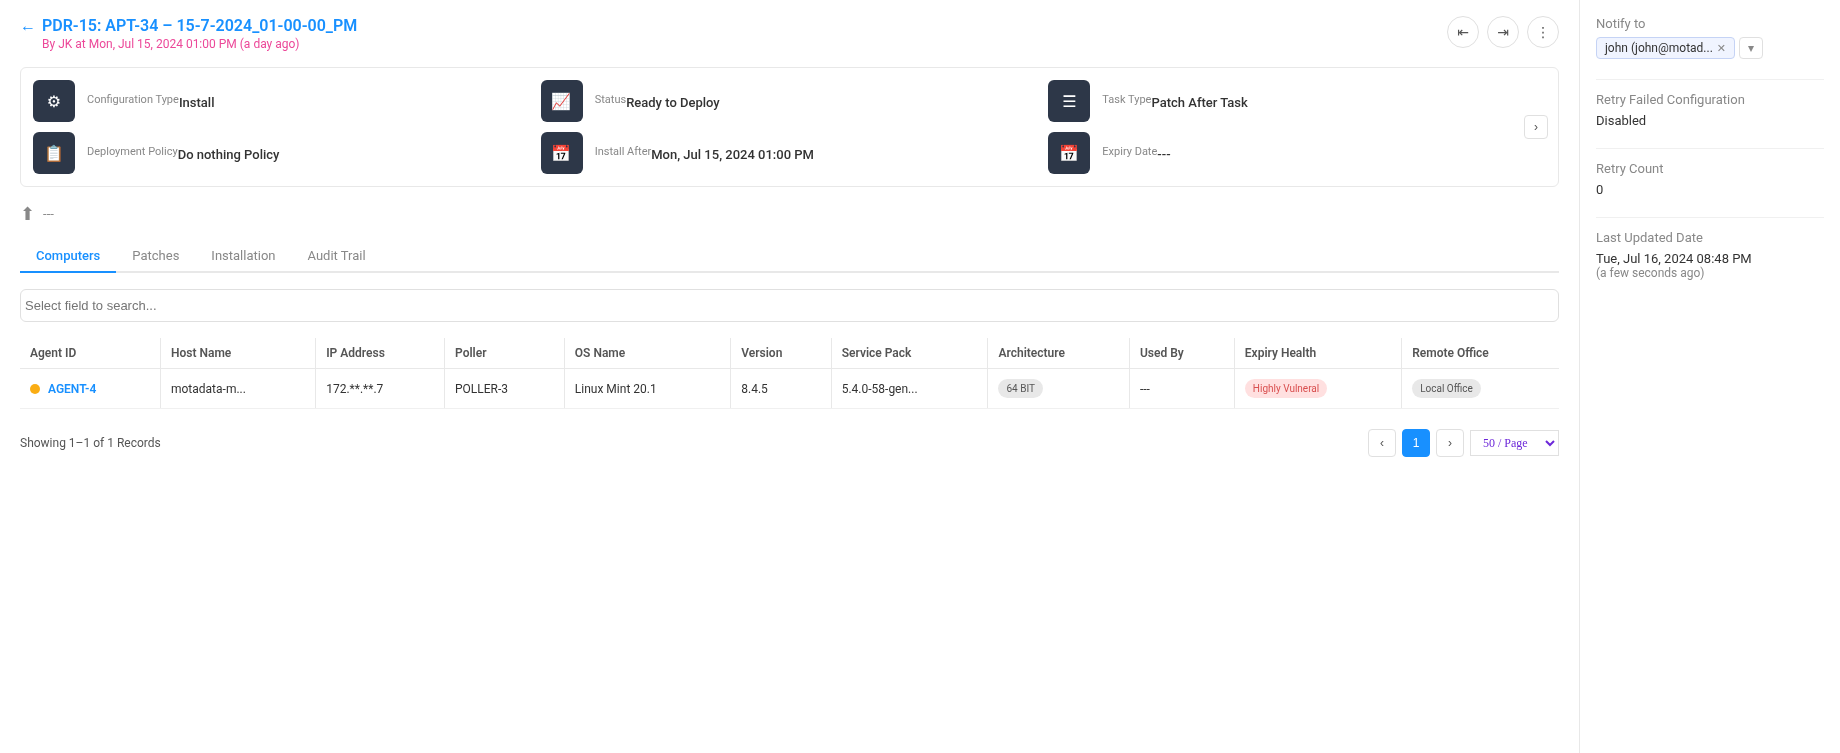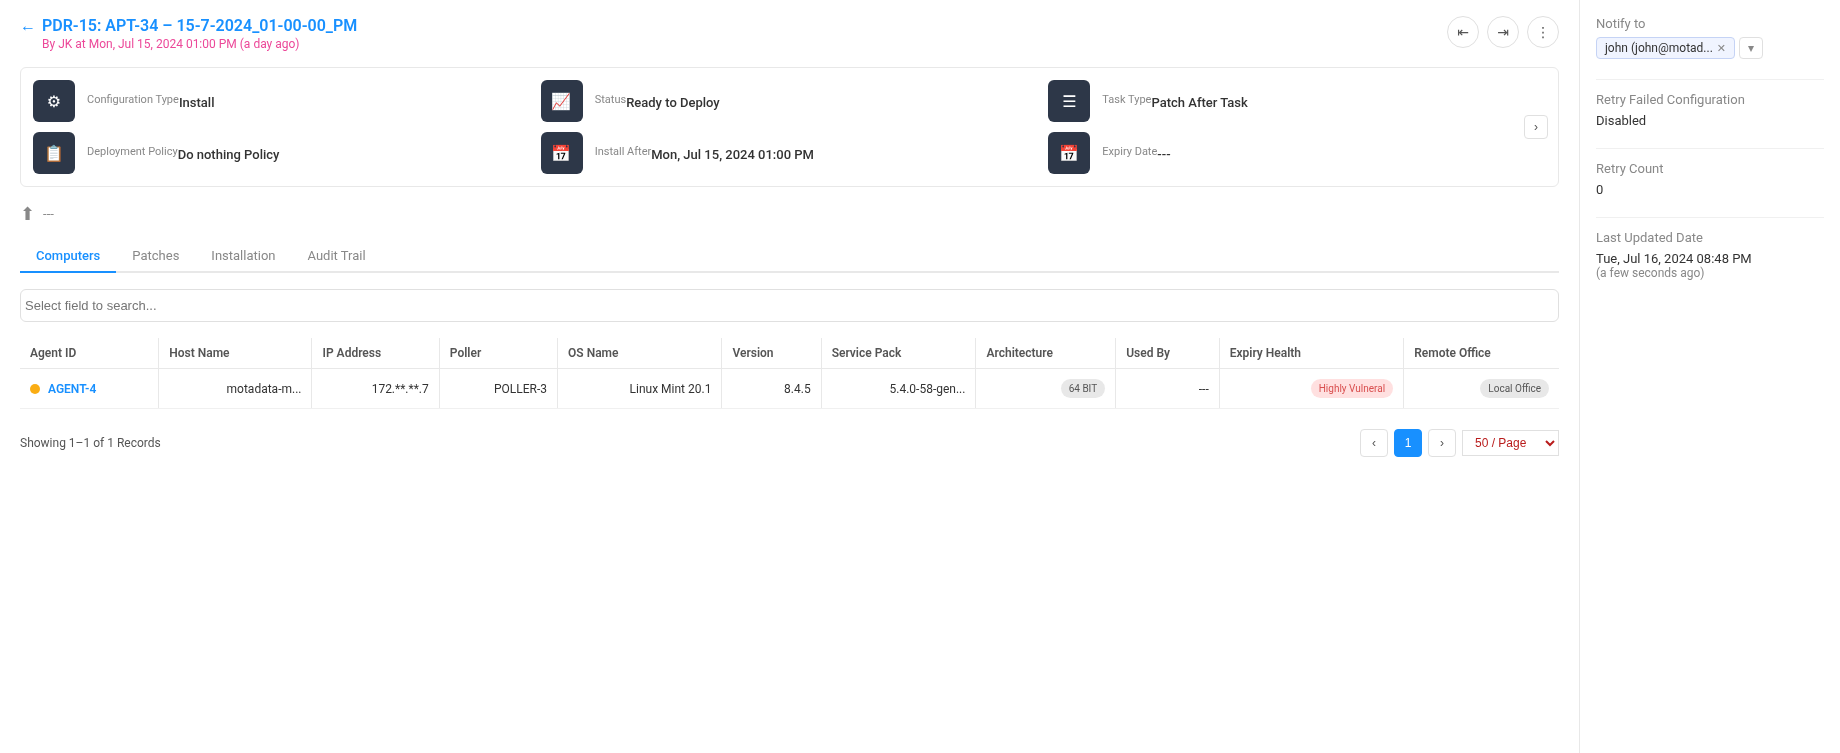--- a/index.html
+++ b/index.html
@@ -38,37 +38,37 @@
     .tab.active { color: #1890ff; border-bottom-color: #1890ff; font-weight: 500; }
 
     
     .search-bar { border: 1px solid #e0e0e0; border-radius: 6px; padding: 8px 4px; width: 100%; font-size: 13px; color: #bbb; margin-bottom: 16px; outline: none; background: #fff; }
 
     
     .table-wrapper { overflow-x: auto; }
     table { width: 100%; border-collapse: collapse; }
     thead tr { border-bottom: 1px solid #e8e8e8; }
     th { text-align: left; padding: 8px 10px; font-size: 12px; color: #555; font-weight: 600; white-space: nowrap; }
-    td { padding: 10px 10px; font-size: 12px; color: #333; border-bottom: 1px solid #f0f0f0; white-space: nowrap; text-align: right; }
+    td { padding: 10px 10px; font-size: 12px; color: #333; border-bottom: 1px solid #f0f0f0; white-space: nowrap; }
     .col-divider { border-right: 1px solid #e8e8e8; }
     .agent-id-cell { display: flex; align-items: center; gap: 8px; }
     .status-dot { width: 10px; height: 10px; border-radius: 50%; background: #faad14; flex-shrink: 0; }
     .agent-id-text { color: #1890ff; font-weight: 600; }
     .badge { display: inline-block; padding: 4px 8px; border-radius: 12px; font-size: 10px; font-weight: 400; }
     .badge-arch { background: #e8e8e8; color: #555; }
-    .badge-health { background: #ffe0e0; color: #d94f4f; margin-left: 12px; }
+    .badge-health { background: #ffe0e0; color: #d94f4f; }
     .badge-office { background: #e8e8e8; color: #555; }
 
     
     .pagination-bar { display: flex; align-items: center; justify-content: space-between; margin-top: 20px; }
     .pagination-info { font-size: 12px; color: #555; }
     .pagination-controls { display: flex; align-items: center; gap: 6px; }
     .page-btn { width: 28px; height: 28px; border: 1px solid #e0e0e0; background: #fff; border-radius: 4px; display: flex; align-items: center; justify-content: center; cursor: pointer; font-size: 12px; color: #555; }
     .page-btn.active { background: #1890ff; color: #fff; border-color: #1890ff; }
-    .page-size-select { border: 1px solid #e0e0e0; border-radius: 0; padding: 4px 8px; font-size: 12px; color: #b91c1c; background: #fff; cursor: pointer; }
+    .page-size-select { border: 1px solid #e0e0e0; border-radius: 0; padding: 4px 8px; font-size: 12px; color: #6d28d9; background: #fff; cursor: pointer; font-family: Liberation Serif, serif; }
 
     
     .sidebar-section { margin-bottom: 20px; }
     .sidebar-label { font-size: 13px; color: #888; margin-bottom: 6px; }
     .sidebar-value { font-size: 13px; color: #333; }
     .notify-tag { display: inline-flex; align-items: center; gap: 4px; background: #f0f4ff; border: 1px solid #c5d3f5; border-radius: 4px; padding: 3px 8px; font-size: 12px; color: #333; }
     .notify-tag .close-x { cursor: pointer; color: #888; font-size: 11px; }
     .notify-dropdown { display: inline-flex; align-items: center; gap: 4px; border: 1px solid #e0e0e0; border-radius: 4px; padding: 3px 8px; font-size: 12px; color: #888; cursor: pointer; margin-left: 4px; }
     .sidebar-divider { border: none; border-top: 1px solid #f0f0f0; margin: 12px 0; }
   </style>

